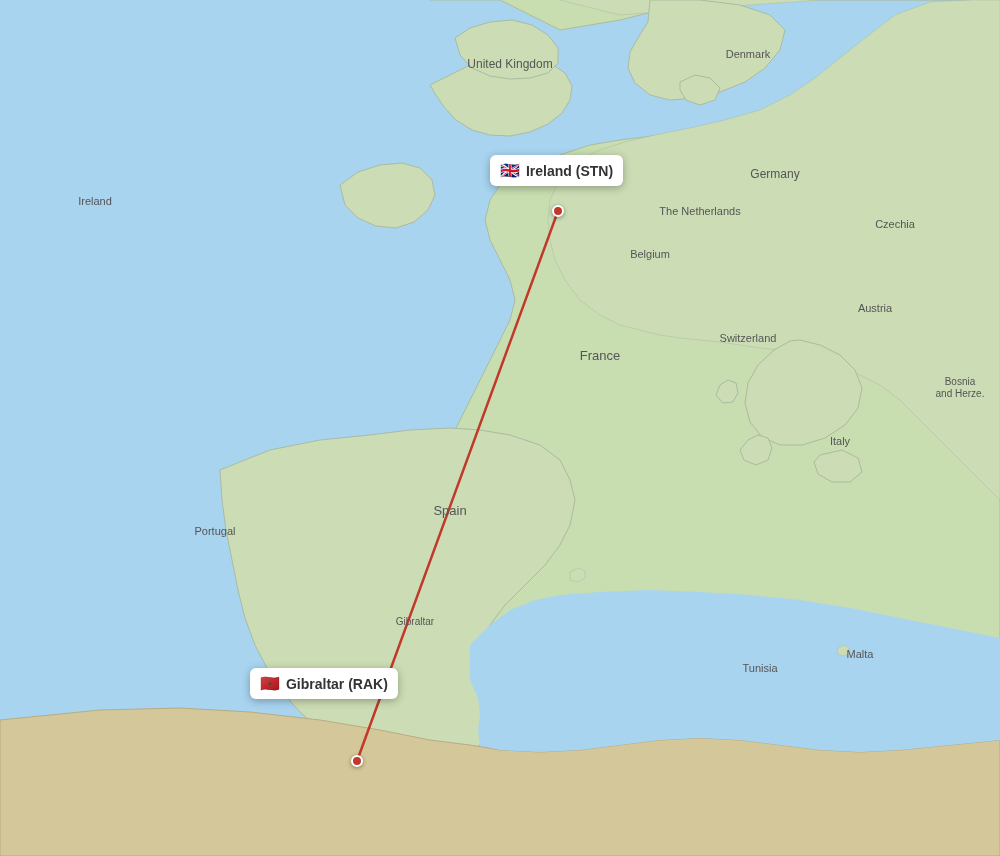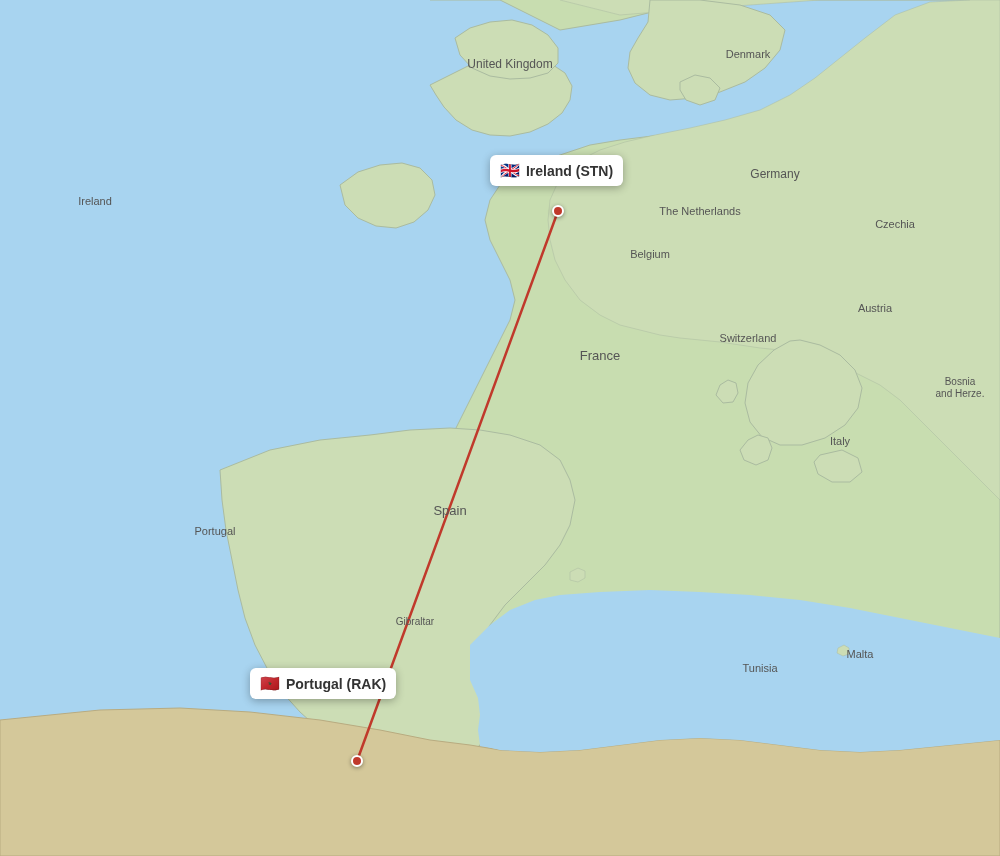--- a/index.html
+++ b/index.html
@@ -118,15 +118,15 @@
 
   <div class="location-label" style="top: 155px; left: 490px;">
     <span class="flag-emoji">🇬🇧</span>
     <span>Ireland (STN)</span>
   </div>
 
   <div class="location-dot" style="top: 761px; left: 357px;"></div>
 
   <div class="location-label" style="top: 668px; left: 250px;">
     <span class="flag-emoji">🇲🇦</span>
-    <span>Portugal (RAK)</span>
+    <span>Gibraltar (RAK)</span>
   </div>
 </div>
 
 </body></html>

